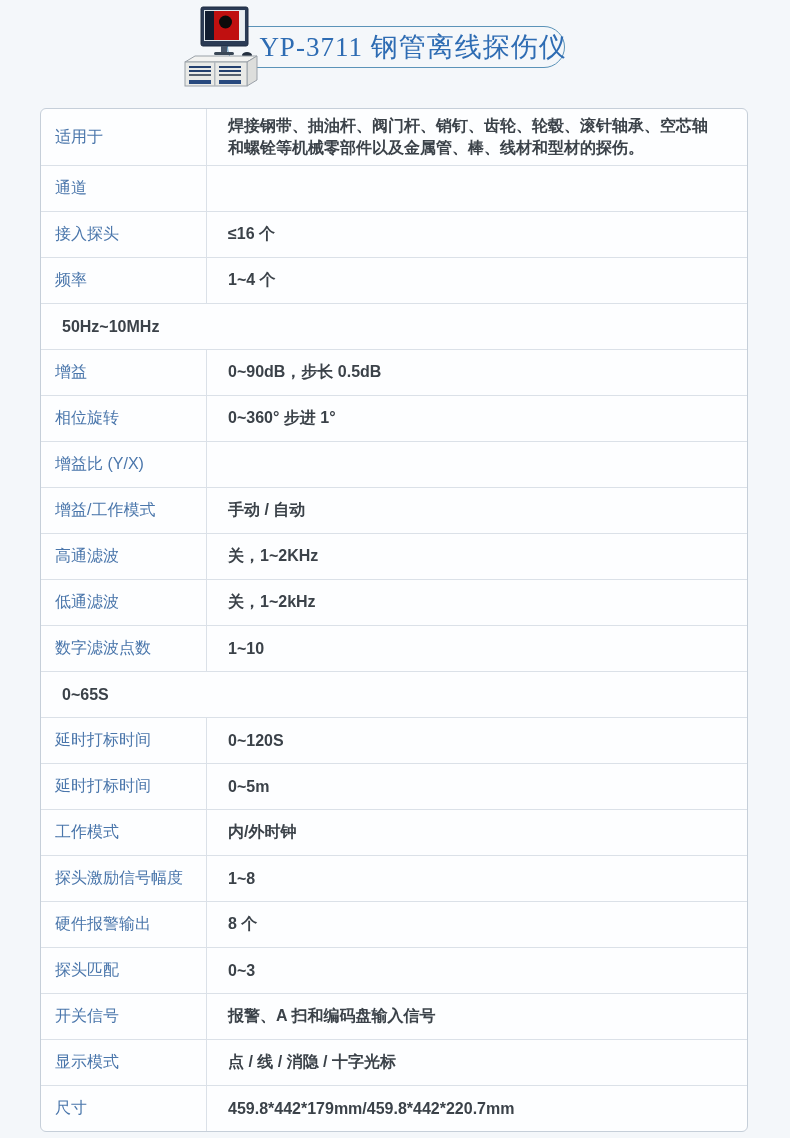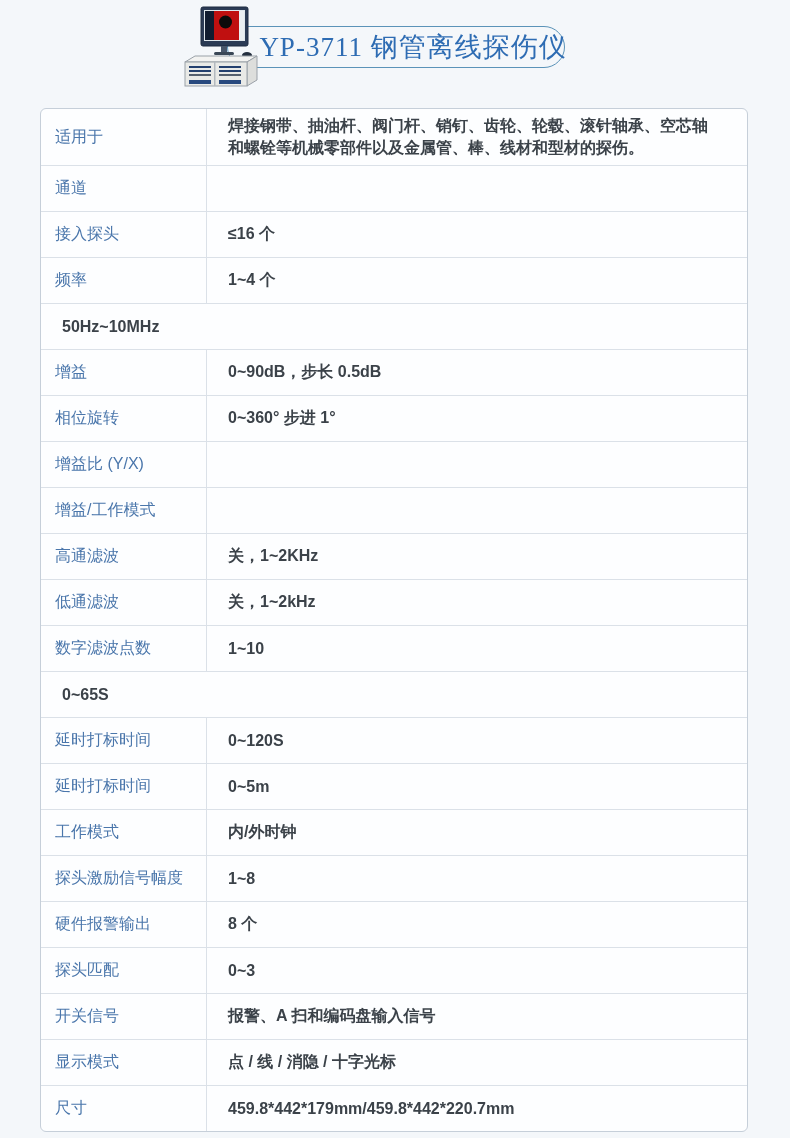--- a/index.html
+++ b/index.html
@@ -129,20 +129,21 @@
     <div class="cell-label">相位旋转</div>
     <div class="cell-value">0~360° 步进 1°</div>
   </div>
 
   <div class="row">
     <div class="cell-label">增益比 (Y/X)</div>
   </div>
 
   <div class="row">
     <div class="cell-label">增益/工作模式</div>
+    <div class="cell-value">手动 / 自动</div>
   </div>
 
   <div class="row">
     <div class="cell-label">高通滤波</div>
     <div class="cell-value">关，1~2KHz</div>
   </div>
 
   <div class="row">
     <div class="cell-label">低通滤波</div>
     <div class="cell-value">关，1~2kHz</div>

